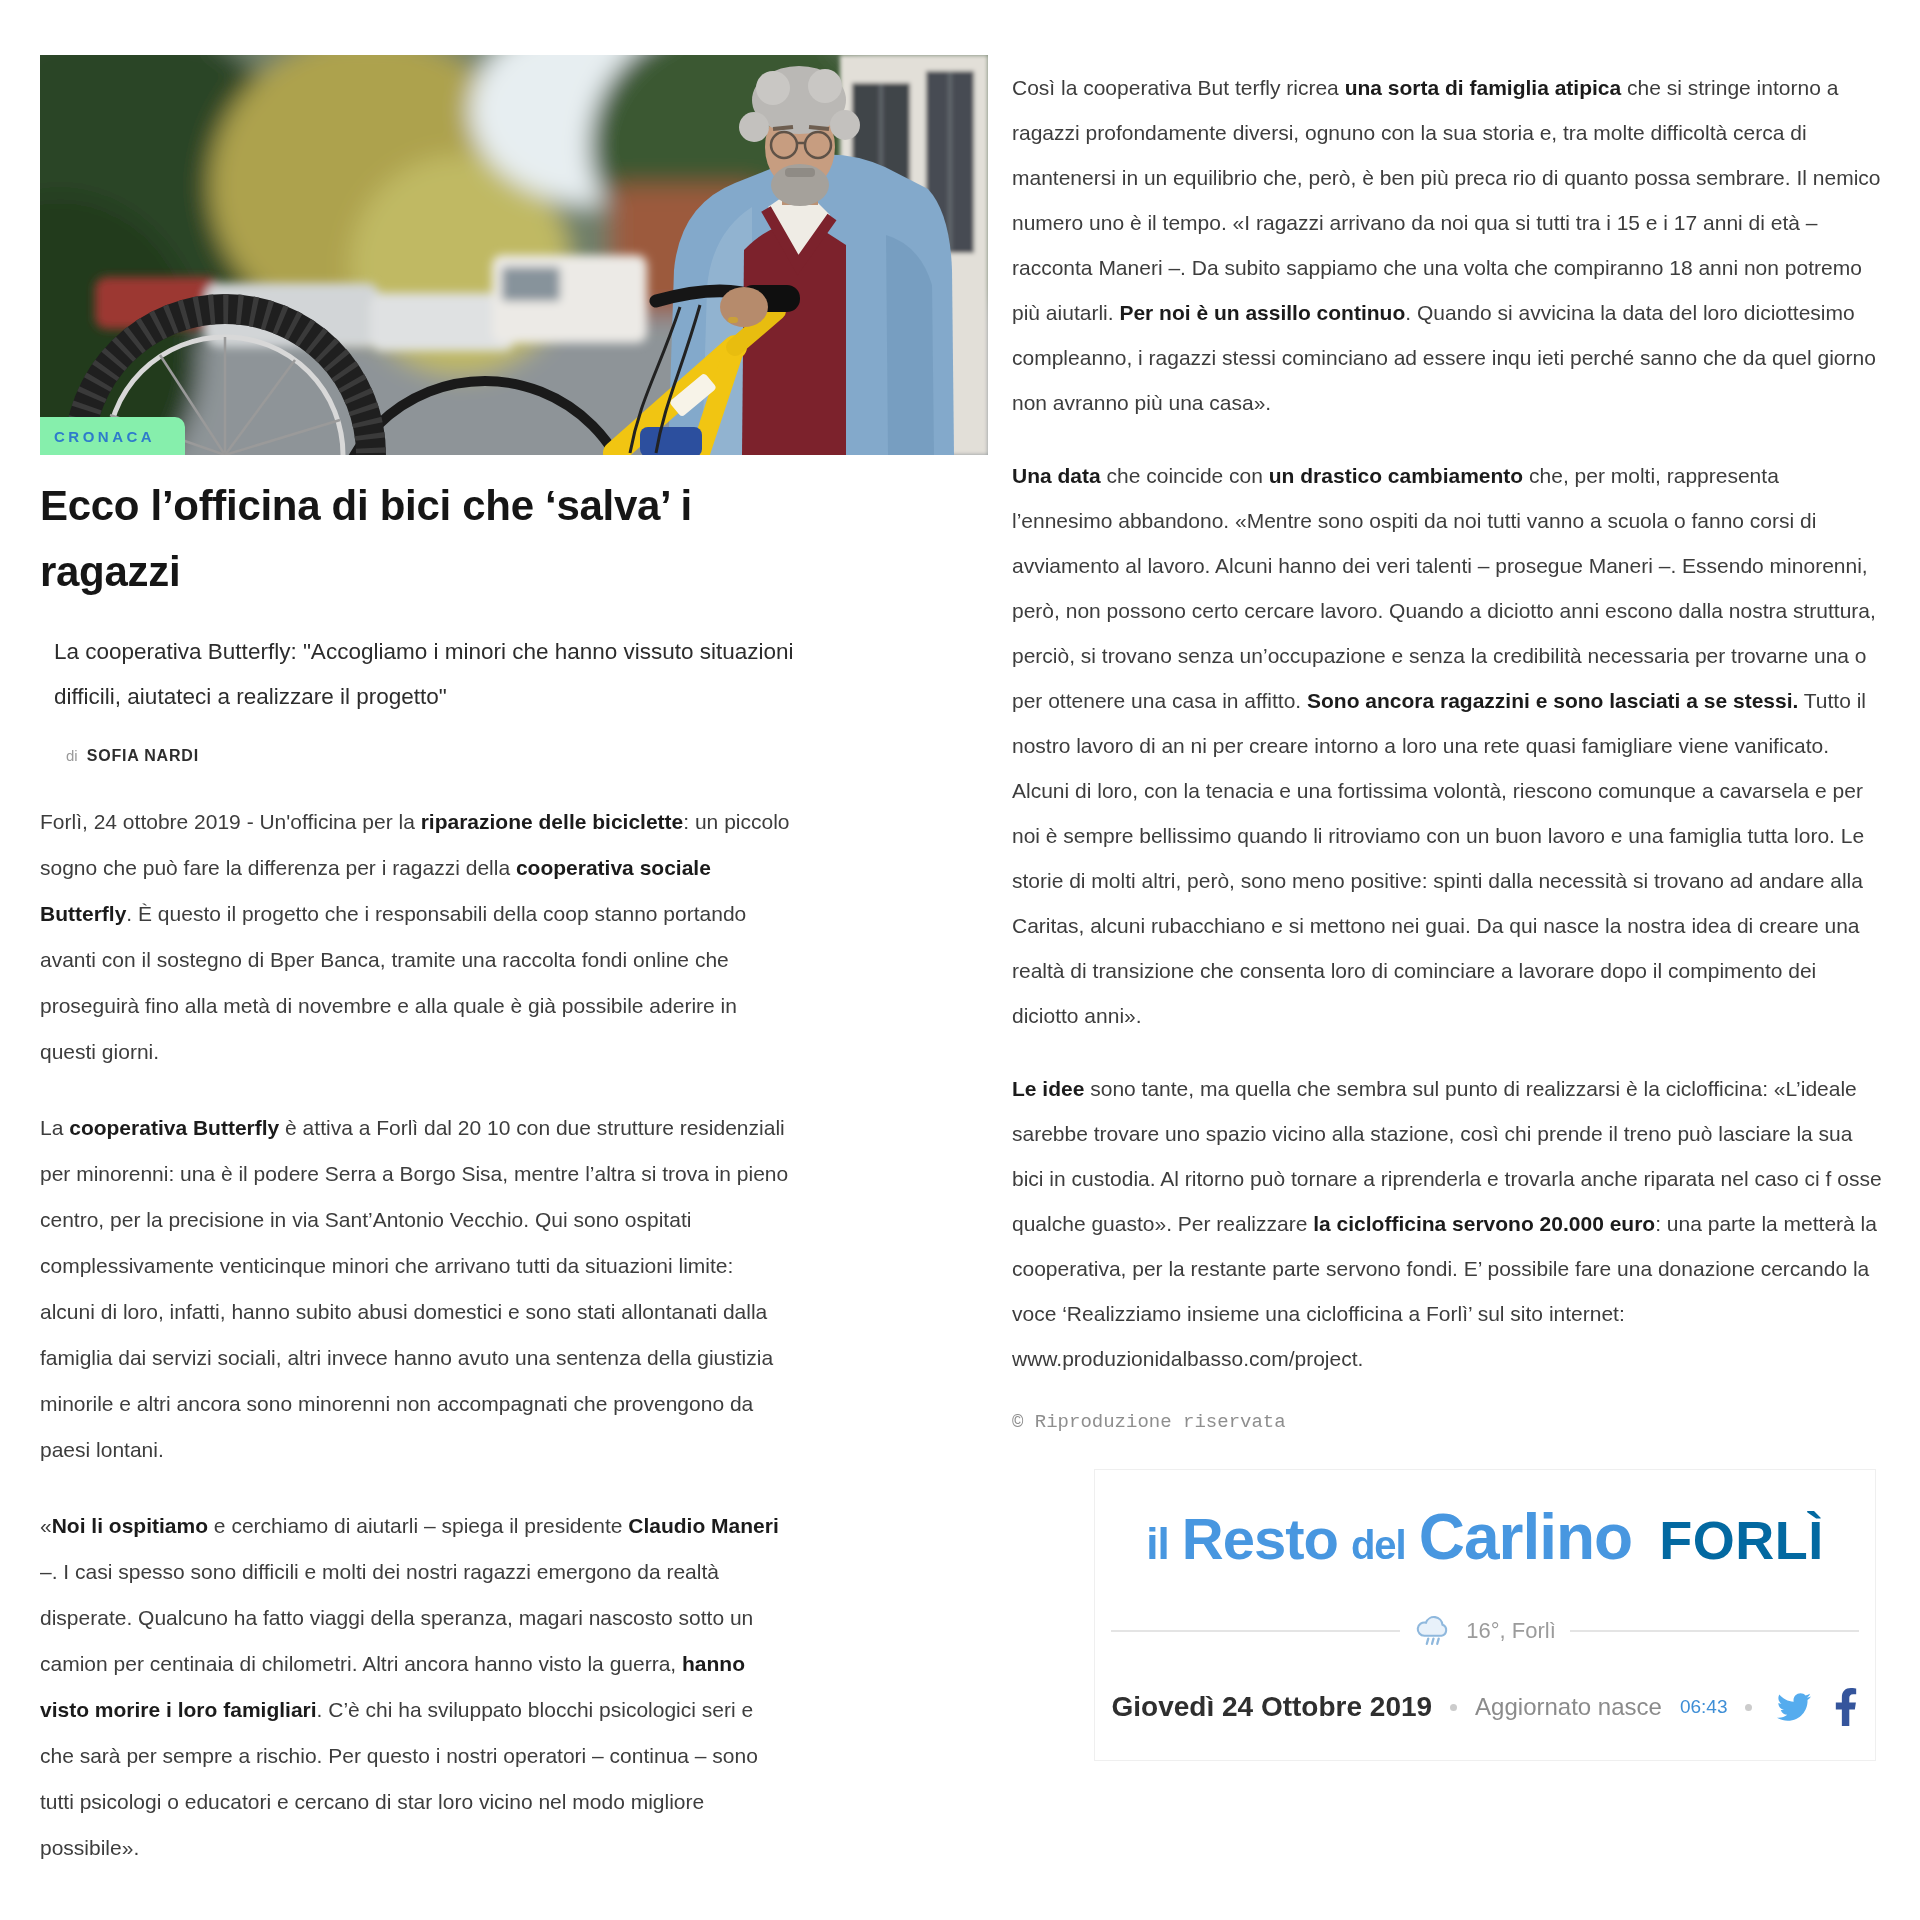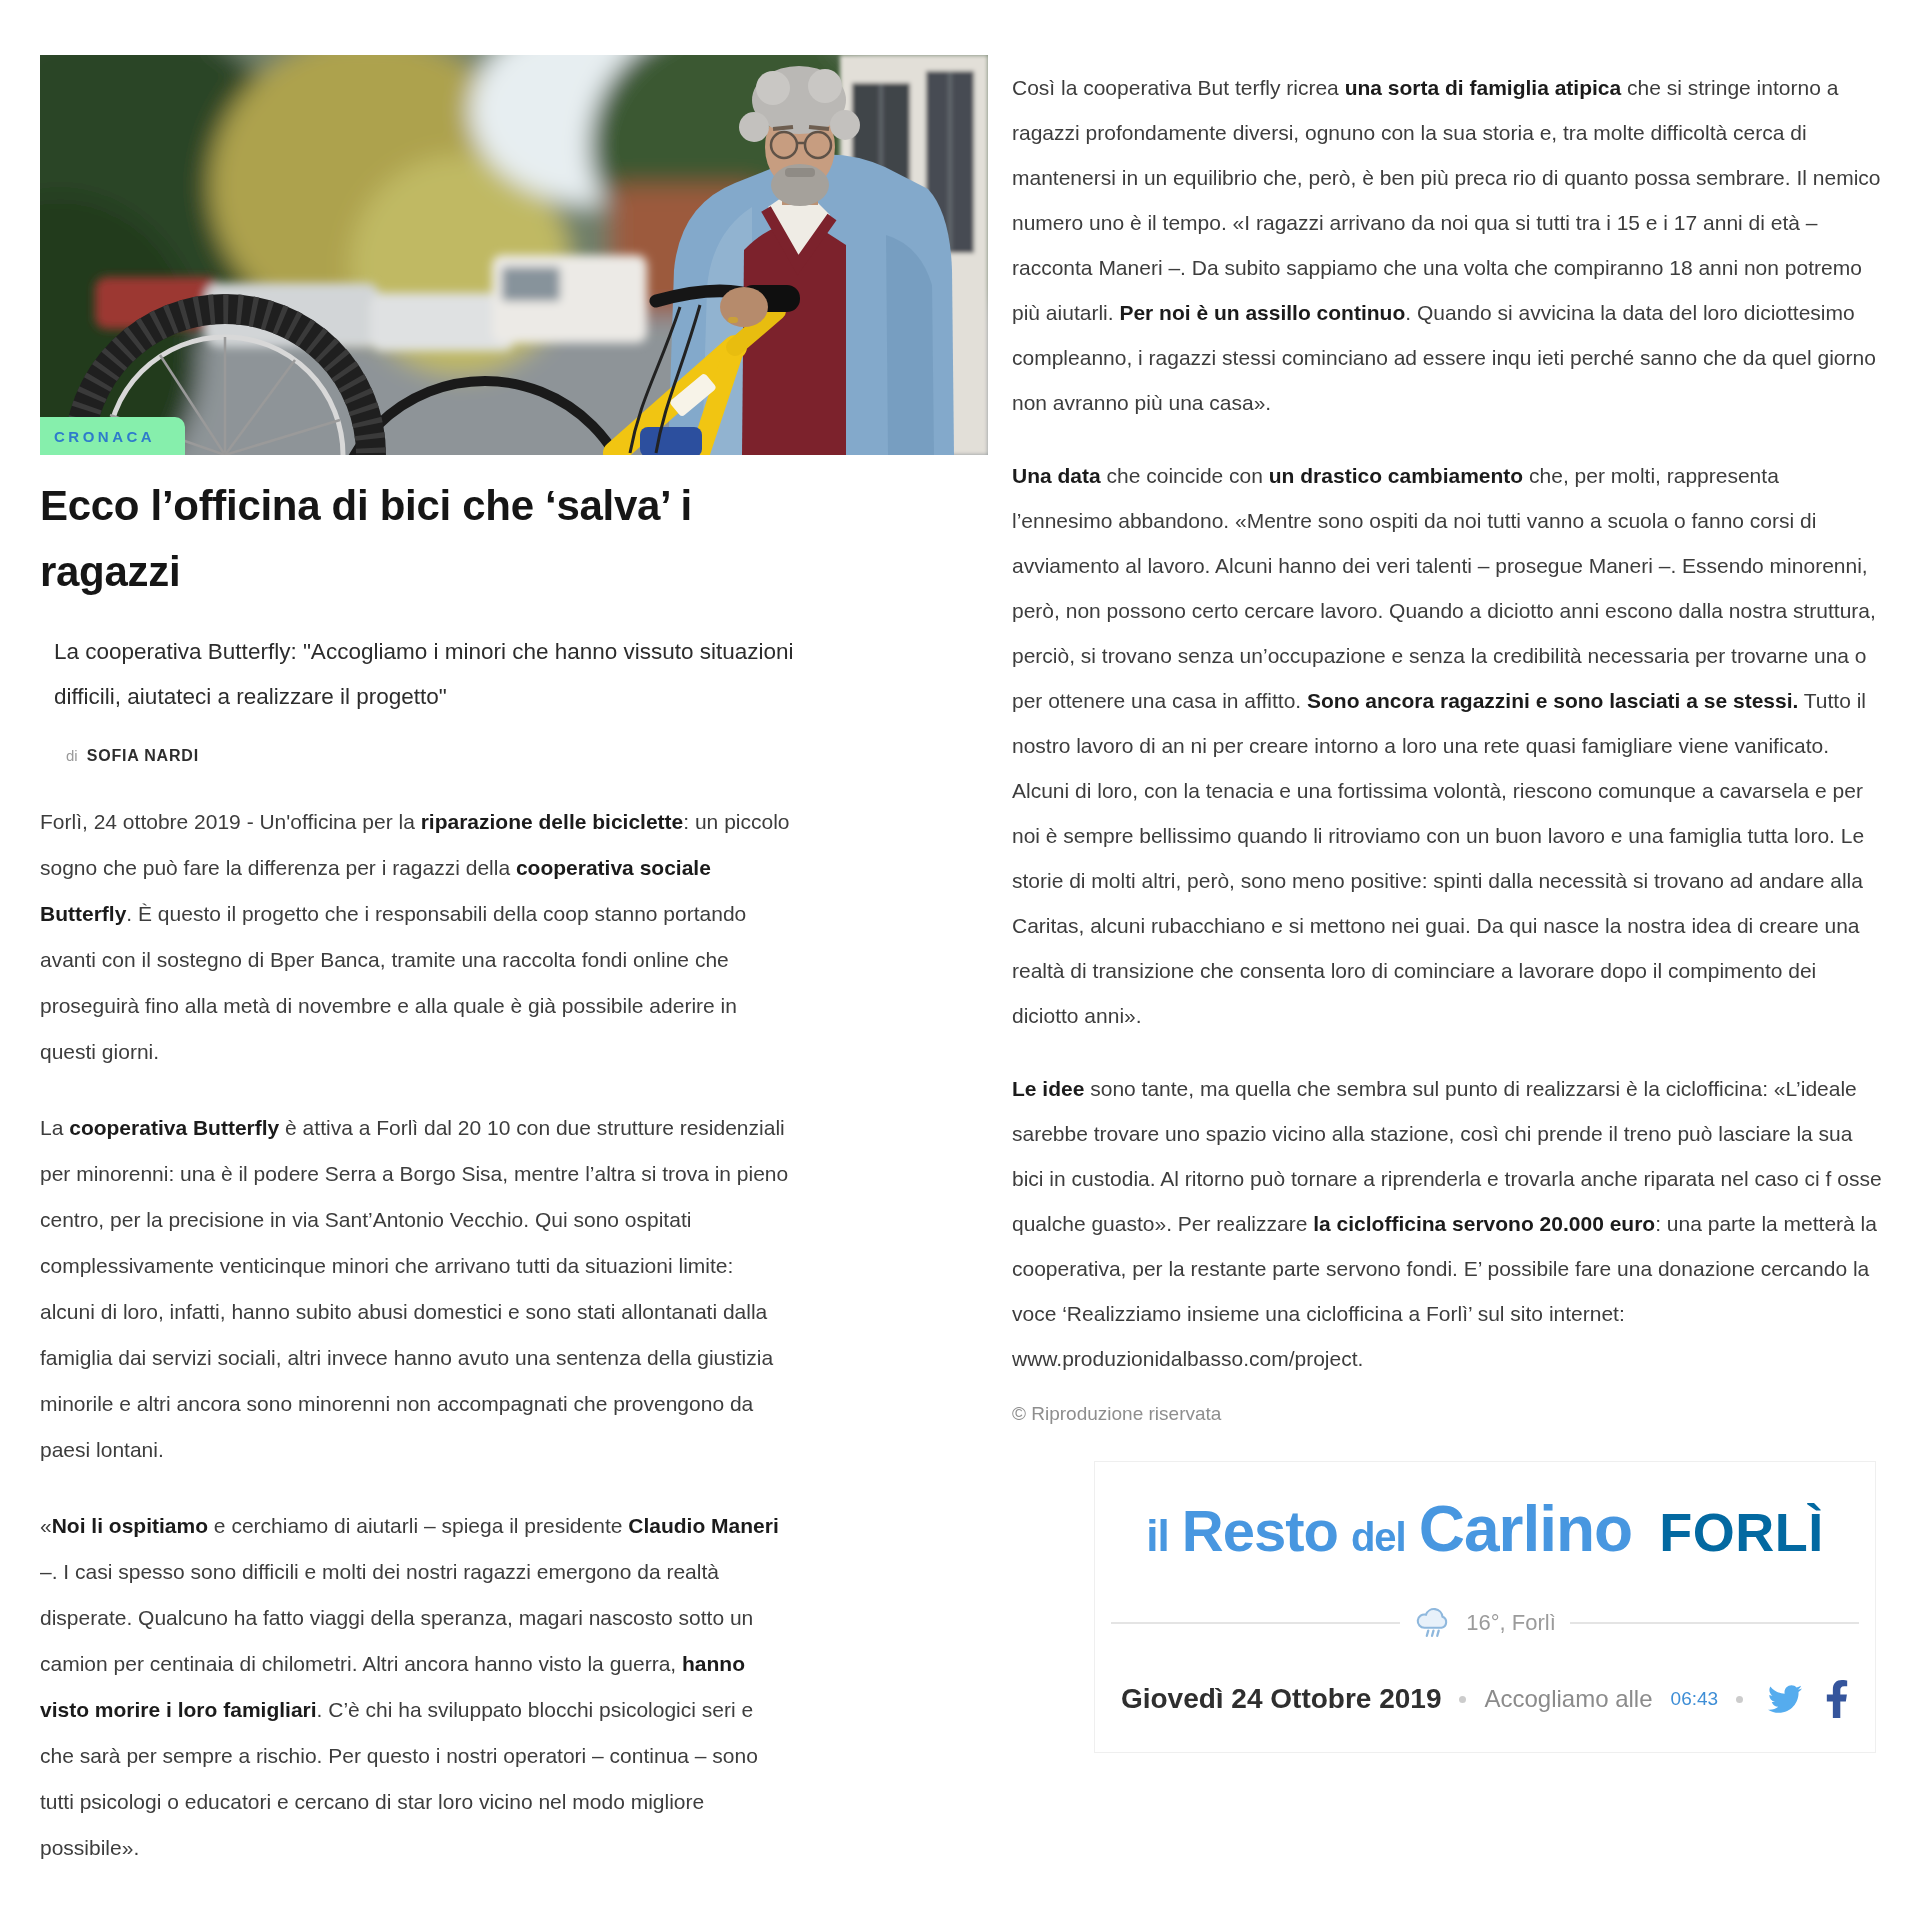--- a/index.html
+++ b/index.html
@@ -19,21 +19,21 @@
   .subhead{margin:24px 0 0 14px;width:760px;font-size:22.5px;line-height:45px;color:#2c2c2c;}
   .byline{margin:28px 0 0 26px;font-size:15px;color:#9a9a9a;}
   .byline b{color:#2d2d2d;font-size:16px;letter-spacing:0.8px;margin-left:9px;font-weight:700;}
 
   .para{font-size:21px;line-height:46px;color:#3d3d3d;}
   .col-left .para{width:752px;margin:30px 0 0 0;}
   .col-left .para.first{margin-top:34px;}
   .col-right .para{width:872px;margin:28px 0 0 0;line-height:45px;}
   .para b{font-weight:700;color:#1b1b1b;}
 
-  .copyright{margin-top:22px;color:#8e8e8e;font-size:19px;}
+  .copyright{margin-top:30px;color:#8e8e8e;font-size:19px;font-family:Liberation Mono, monospace;}
 
   .widget{width:782px;margin:36px 8px 0 auto;border:1px solid #efefef;
           padding:30px 16px 34px;box-sizing:border-box;}
   .logo-row{display:flex;align-items:baseline;justify-content:center;gap:13px;
             color:#4897e0;font-weight:700;letter-spacing:-1px;}
   .lw-il{font-size:44px;}
   .lw-resto{font-size:58px;}
   .lw-del{font-size:40px;}
   .lw-carlino{font-size:64px;}
   .lw-ed{font-size:54px;color:#0369a1;letter-spacing:0.5px;margin-left:14px;}
@@ -179,21 +179,21 @@
         <line x1="20.5" y1="28" x2="19" y2="33.5" stroke="#8fb8dd" stroke-width="2.4" stroke-linecap="round"></line>
         <line x1="26" y1="28" x2="24.5" y2="33.5" stroke="#8fb8dd" stroke-width="2.4" stroke-linecap="round"></line>
       </svg>
       <span class="w-text">16°, Forlì</span>
       <div class="w-line"></div>
     </div>
 
     <div class="date-row">
       <span class="d-date">Giovedì 24 Ottobre 2019</span>
       <span class="d-dot"></span>
-      <span class="d-upd">Accogliamo alle</span>
+      <span class="d-upd">Aggiornato nasce</span>
       <span class="d-time">06:43</span>
       <span class="d-dot"></span>
       <span class="soc">
         <svg width="40" height="34" viewBox="0 0 24 24">
           <path fill="#55acee" d="M23.954 4.569c-.885.389-1.83.654-2.825.775 1.014-.611 1.794-1.574 2.163-2.723-.951.555-2.005.959-3.127 1.184-.896-.959-2.173-1.559-3.591-1.559-2.717 0-4.92 2.203-4.92 4.917 0 .39.045.765.127 1.124C7.691 8.094 4.066 6.13 1.64 3.161c-.427.722-.666 1.561-.666 2.475 0 1.71.87 3.213 2.188 4.096-.807-.026-1.566-.248-2.228-.616v.061c0 2.385 1.693 4.374 3.946 4.827-.413.111-.849.171-1.296.171-.314 0-.615-.03-.916-.086.631 1.953 2.445 3.377 4.604 3.417-1.68 1.319-3.809 2.105-6.102 2.105-.39 0-.779-.023-1.17-.067 2.189 1.394 4.768 2.209 7.557 2.209 9.054 0 13.999-7.496 13.999-13.986 0-.209 0-.42-.015-.63.961-.689 1.8-1.56 2.46-2.548l-.047-.02z"></path>
         </svg>
         <svg width="24" height="38" viewBox="0 0 320 512">
           <path fill="#35559c" d="M279.14 288l14.22-92.66h-88.91v-60.13c0-25.35 12.42-50.06 52.24-50.06h40.42V6.26S260.43 0 225.36 0c-73.22 0-121.08 44.38-121.08 124.72v70.62H22.89V288h81.39v224h100.17V288z"></path>
         </svg>
       </span>

